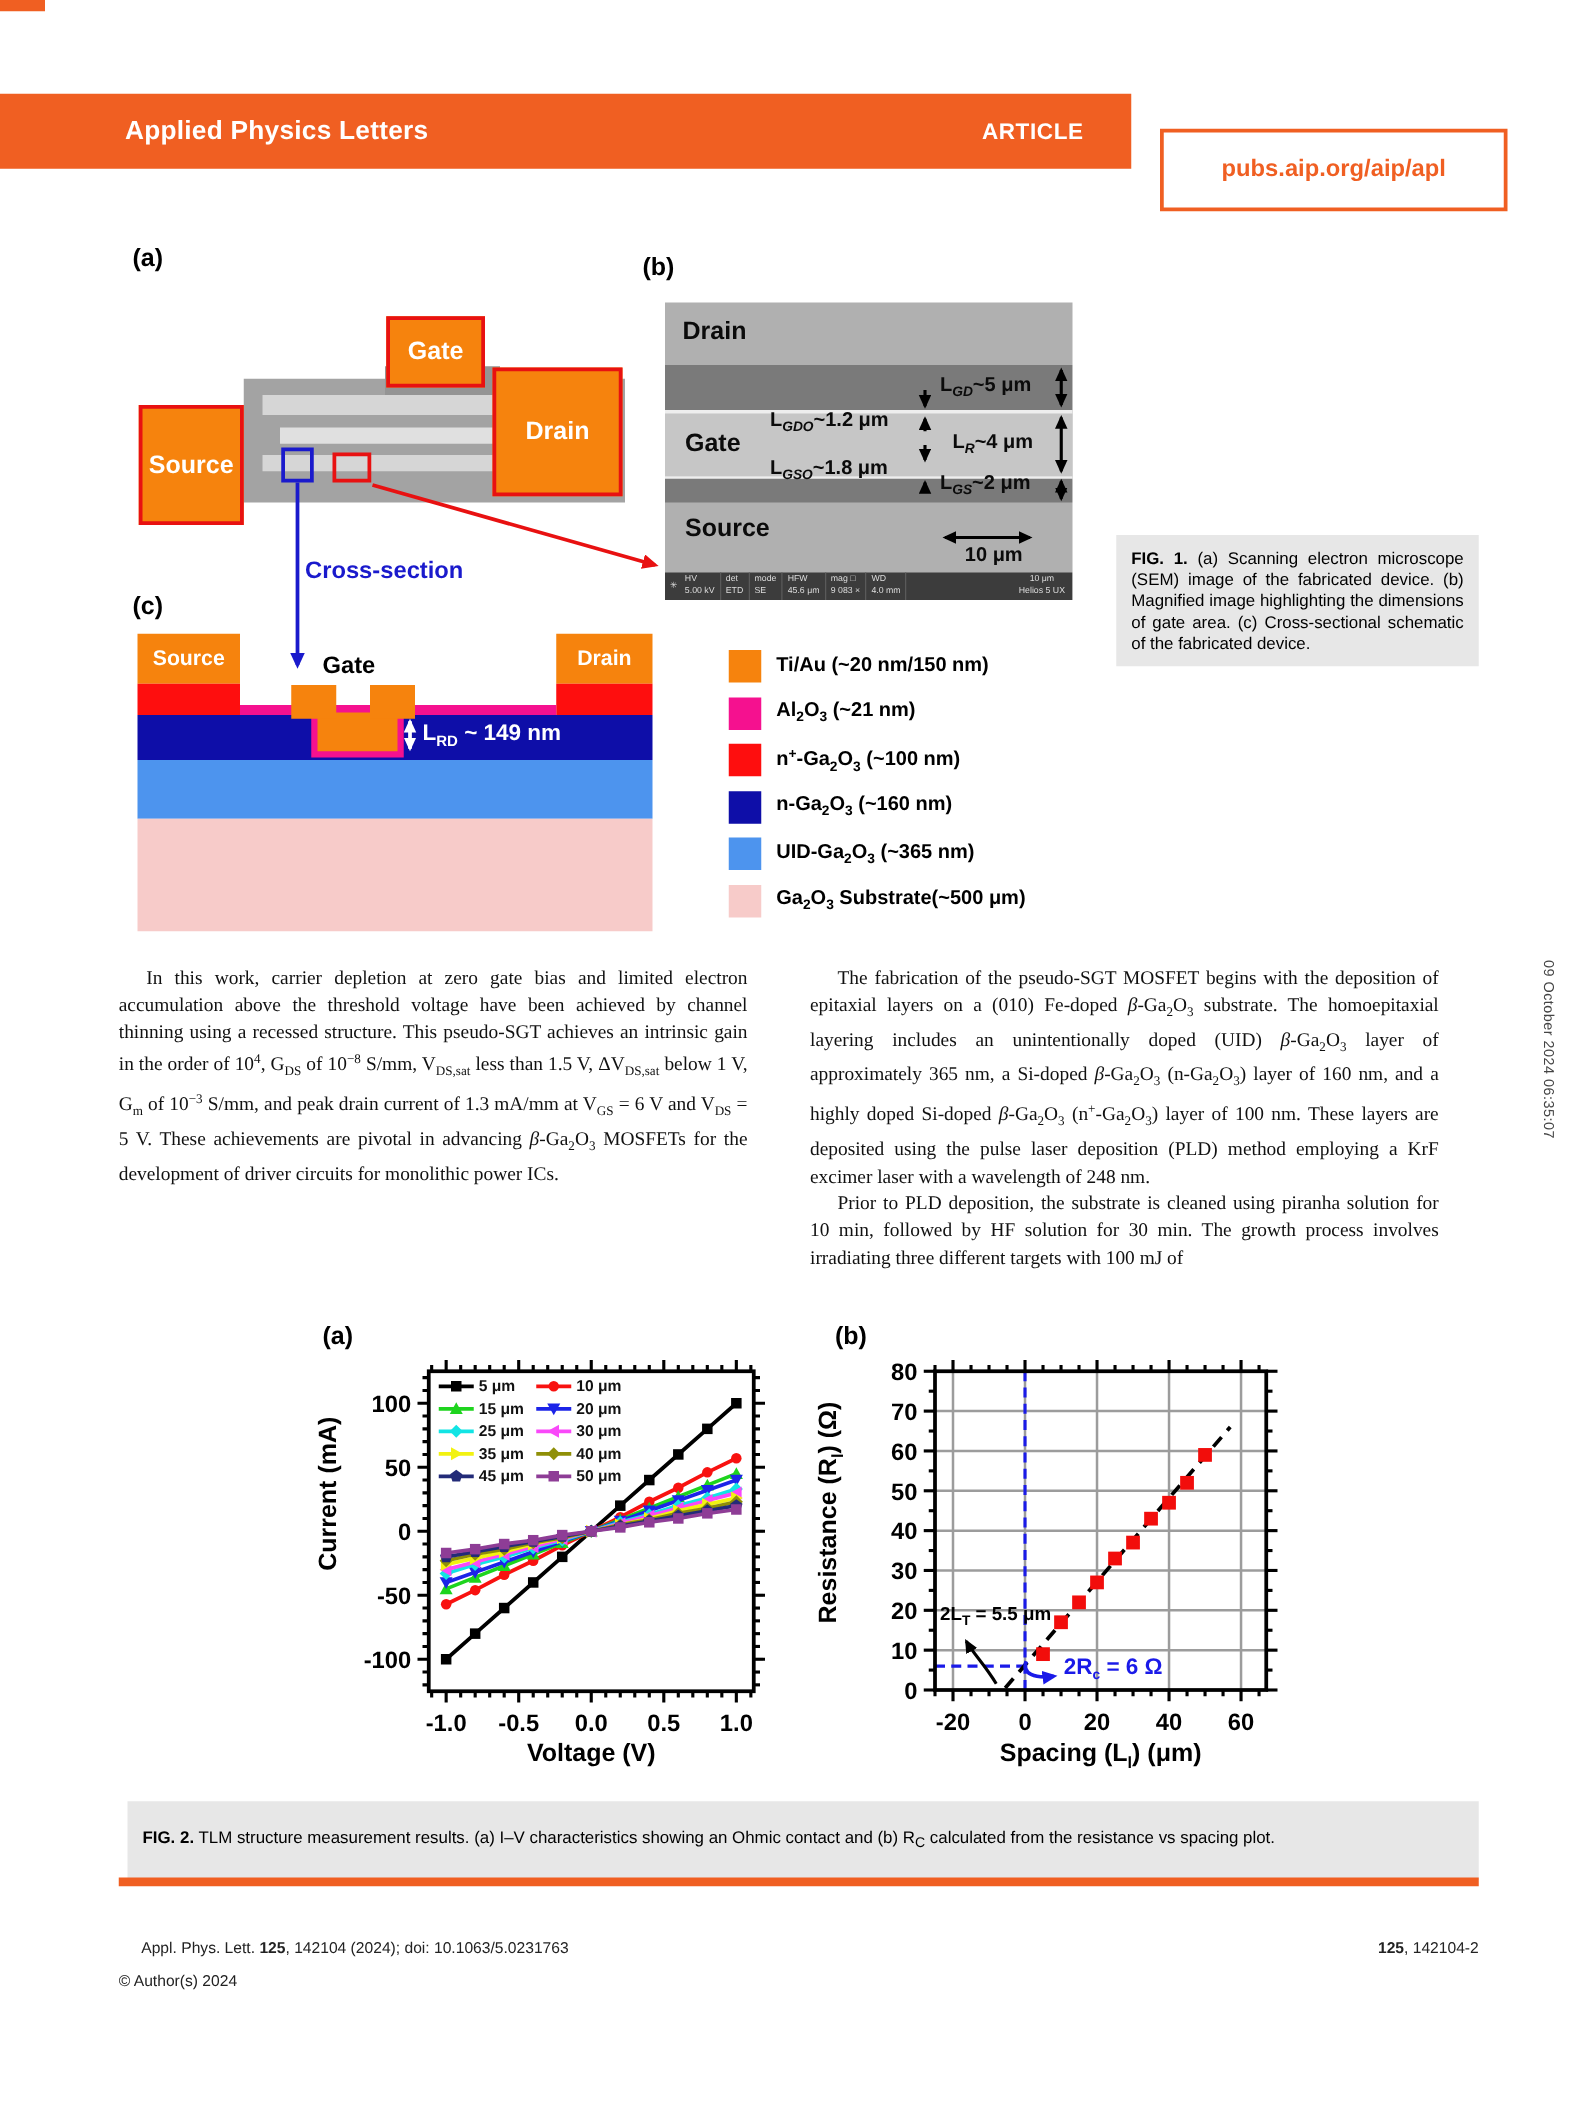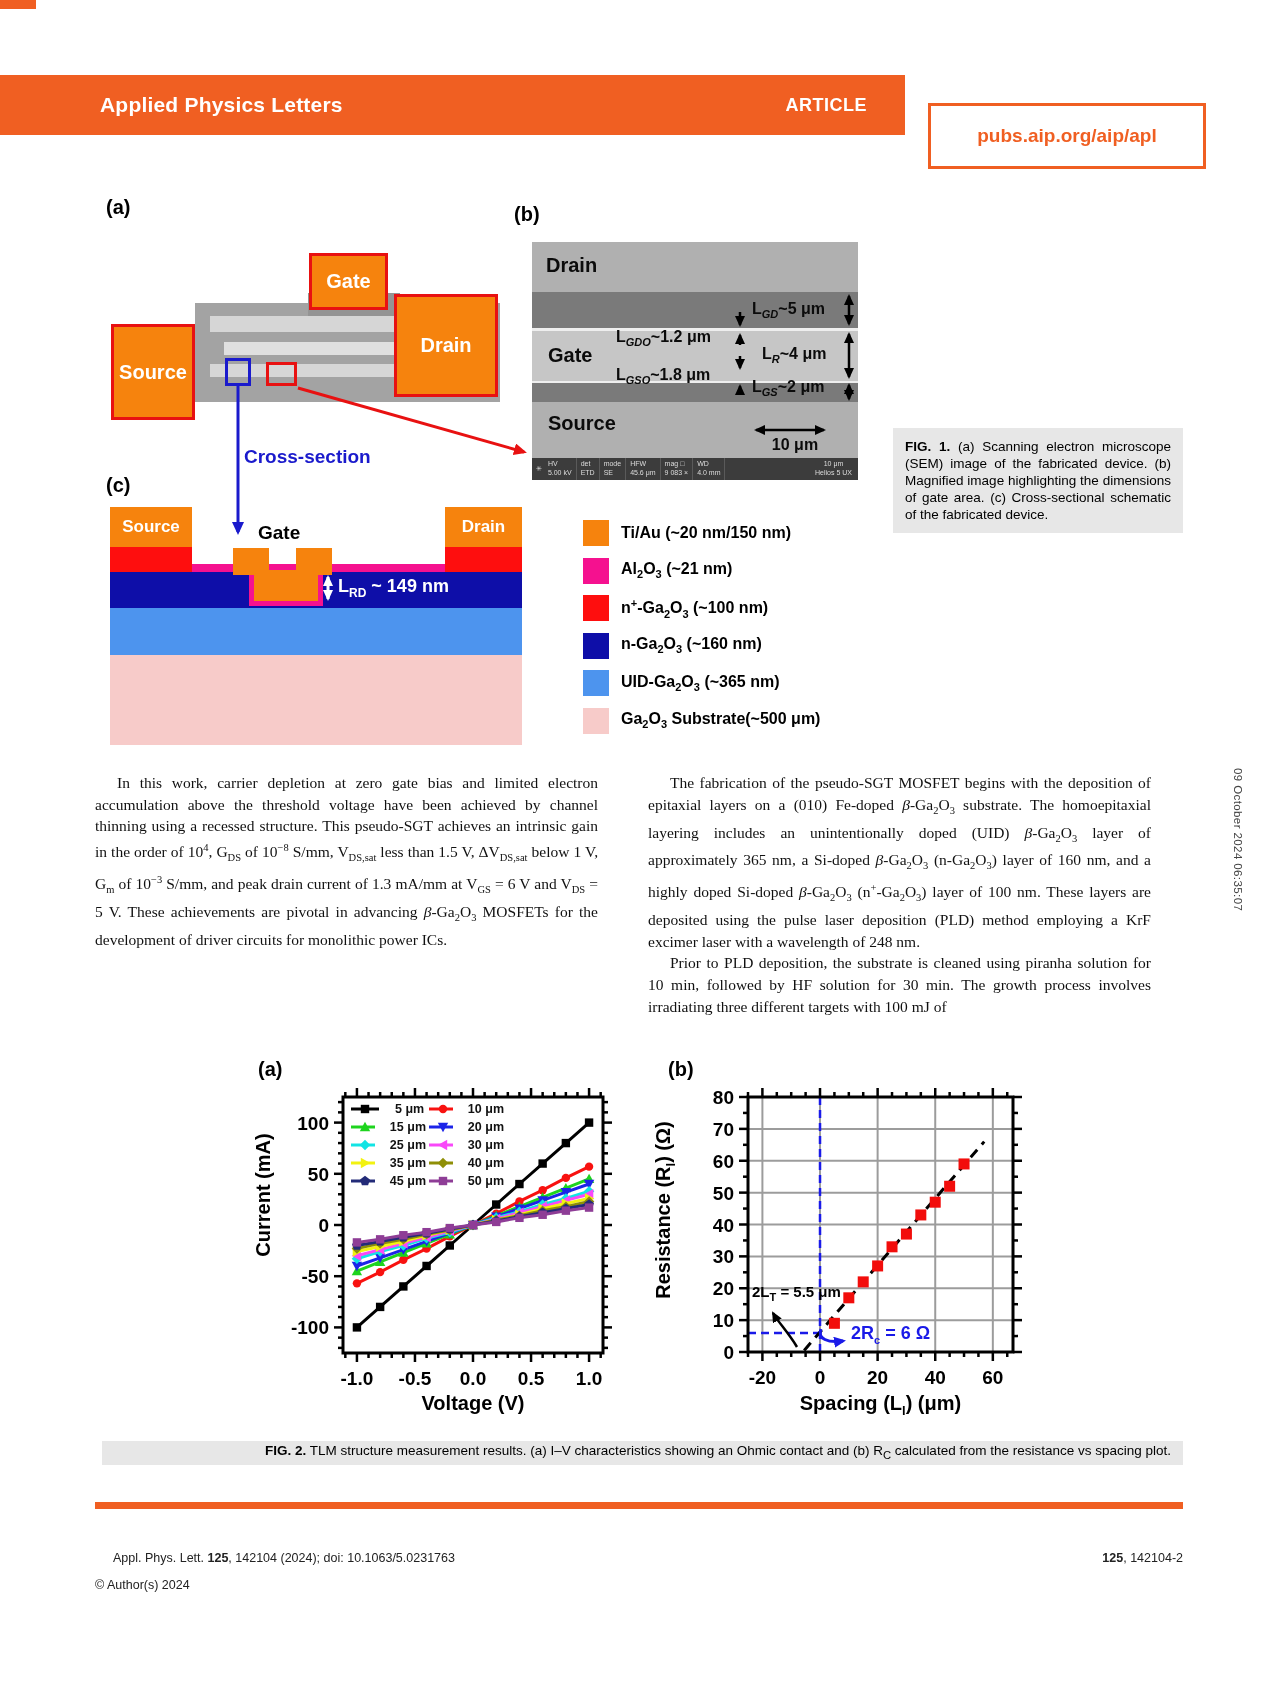--- a/index.html
+++ b/index.html
@@ -45,21 +45,21 @@
   .col{font-family:"Liberation Serif",serif;font-size:15.5px;line-height:21.7px;text-align:justify;color:#111;}
   .col p{margin:0;}
   .col p.ind{text-indent:22px;}
   .col sub{font-size:10.5px;} .col sup{font-size:10.5px;}
   
   .axis-title{font-weight:bold;font-size:20px;color:#000;white-space:nowrap;}
   .axis-title sub{font-size:13px;}
   .rot{transform:rotate(-90deg);transform-origin:0 0;}
   .legA{display:grid;grid-template-columns:76px 76px;column-gap:2px;row-gap:3px;}
   .legA-entry{display:flex;align-items:center;height:15px;}
-  .legA-lab{font-weight:bold;font-size:12.5px;margin-left:15px;white-space:nowrap;}
+  .legA-lab{font-weight:bold;font-size:12.5px;margin-left:3px;white-space:nowrap;}
   .ann{position:absolute;font-weight:bold;white-space:nowrap;}
   .ann sub{font-size:11px;}
   .rule{background:#F05F22;}
   .foot{font-size:12.5px;color:#222;}
   .foot b{font-weight:bold;}
   .stamp{writing-mode:vertical-rl;font-size:11.5px;color:#444;letter-spacing:.4px;}
   svg{display:block;}
   #overlay{pointer-events:none;}
 </style>
 </head>
@@ -627,21 +627,21 @@
     </div>
 
   <div class="abs axis-title rot" style="left:252px;top:1310px;width:230px;text-align:center;">Current (mA)</div>
   <div class="abs axis-title center" style="left:343px;top:1392px;width:260px;">Voltage (V)</div>
   <div class="abs axis-title rot" style="left:652px;top:1335px;width:250px;text-align:center;">Resistance (R<sub>l</sub>) (Ω)</div>
   <div class="abs axis-title center" style="left:748px;top:1392px;width:265px;">Spacing (L<sub>l</sub>) (μm)</div>
 
   <div class="ann" style="left:752px;top:1283px;font-size:15px;color:#000;">2L<sub>T</sub> = 5.5 μm</div>
   <div class="ann" style="left:851px;top:1323px;font-size:18px;color:#1A1AE8;">2R<sub>c</sub> = 6 Ω</div>
 
-  <div class="abs cap-box center" style="left:102px;top:1441px;width:1057px;padding:1px 12px;text-align:right;"><b>FIG. 2.</b> TLM structure measurement results. (a) I–V characteristics showing an Ohmic contact and (b) R<sub>C</sub> calculated from the resistance vs spacing plot.</div>
+  <div class="abs cap-box center" style="left:102px;top:1441px;width:1057px;padding:20px 12px;text-align:left;"><b>FIG. 2.</b> TLM structure measurement results. (a) I–V characteristics showing an Ohmic contact and (b) R<sub>C</sub> calculated from the resistance vs spacing plot.</div>
 
   <div class="abs rule" style="left:95px;top:1502px;width:1088px;height:7px;"></div>
   <div class="abs foot" style="left:113px;top:1551px;">Appl. Phys. Lett. <b>125</b>, 142104 (2024); doi: 10.1063/5.0231763</div>
   <div class="abs foot" style="right:92px;top:1551px;text-align:right;"><b>125</b>, 142104-2</div>
   <div class="abs foot" style="left:95px;top:1578px;">© Author(s) 2024</div>
 
   <div class="abs stamp" style="left:1232px;top:768px;">09 October 2024 06:35:07</div>
 
   <svg id="overlay" class="abs" style="left:0;top:0;" width="1275" height="1688">
     <defs>

